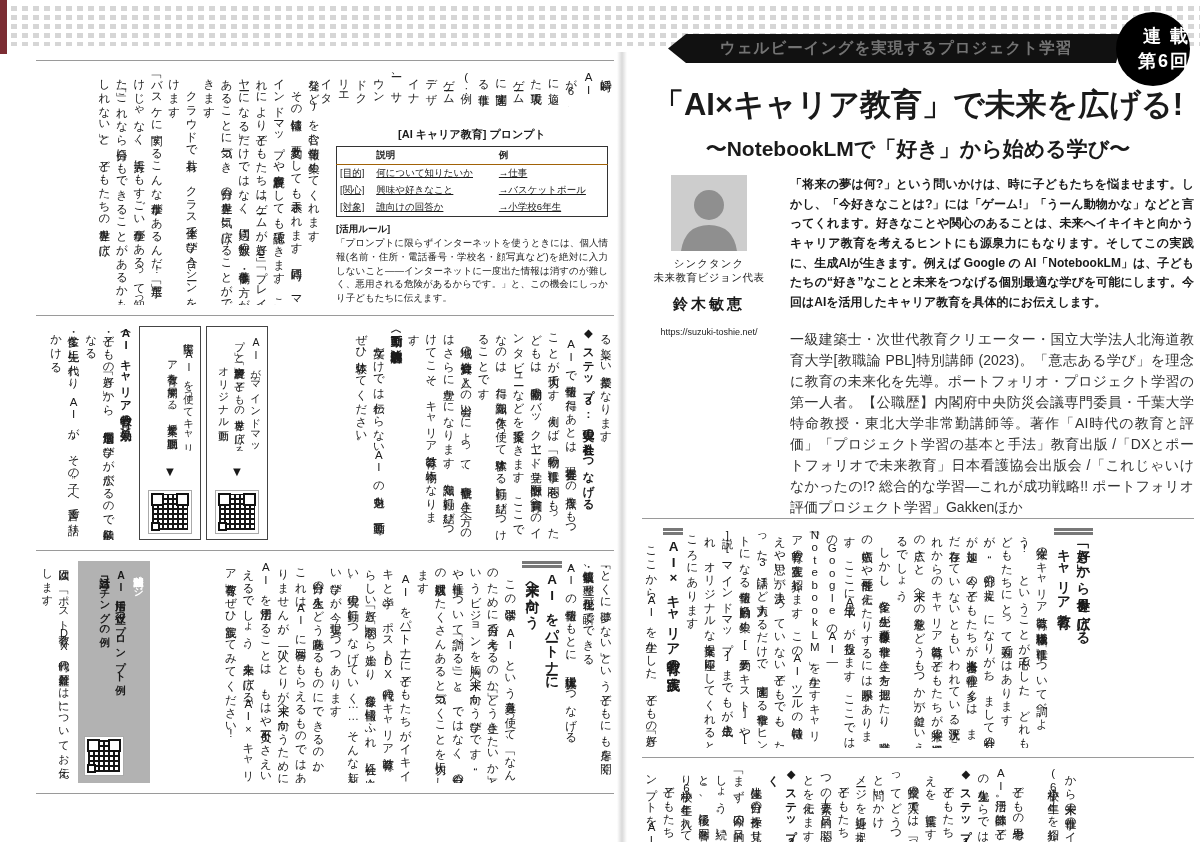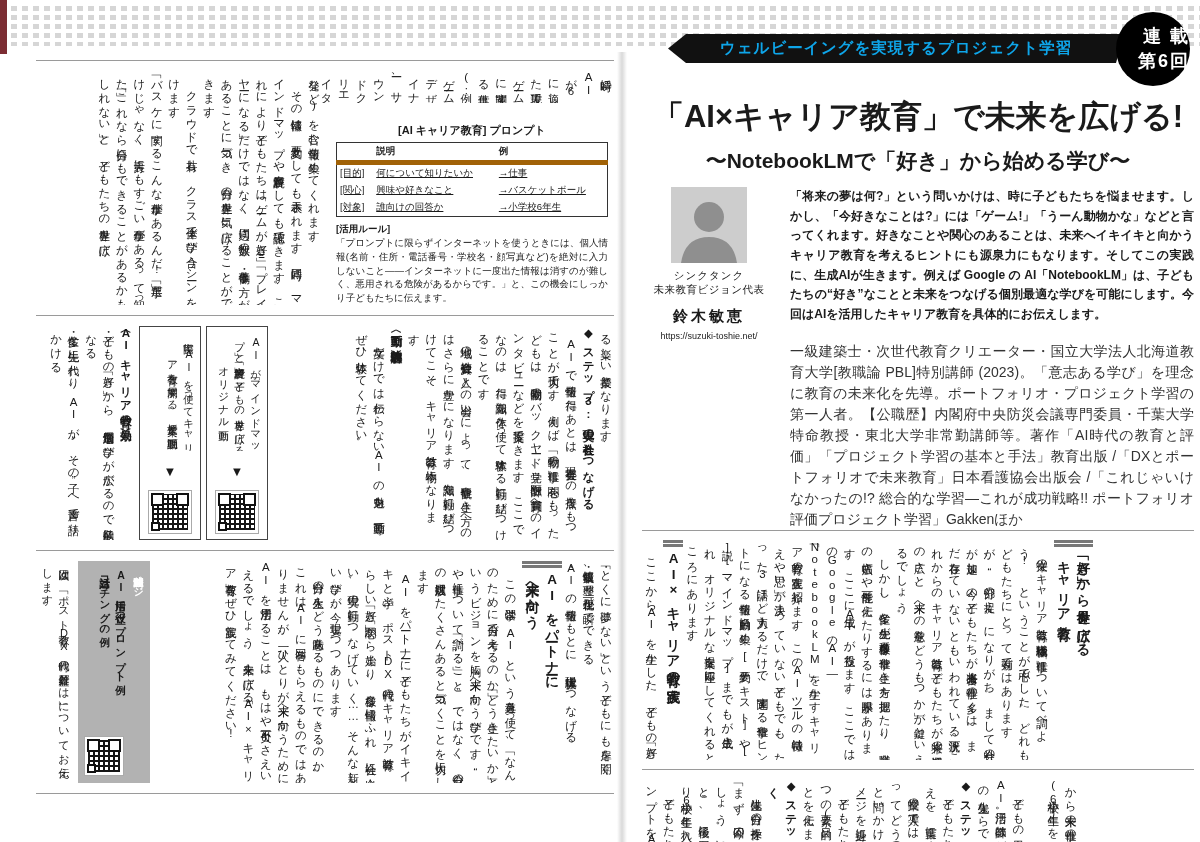--- a/index.html
+++ b/index.html
@@ -40,21 +40,21 @@
   .qr .qr-dot{bottom:-1px;left:-1px;}
 
   
   #page-left{position:absolute;left:36px;top:60px;width:578px;}
   .sec-top{display:flex;flex-direction:row-reverse;height:254px;padding:10px 0;}
   .top-right{width:292px;display:flex;flex-direction:column;}
   .v-start{height:82px;}
   .island{margin-top:20px;padding:0 6px 0 14px;}
   .island-title{font-weight:bold;font-size:11px;text-align:center;margin-bottom:4px;}
   .prompt-table{width:100%;border-collapse:collapse;font-size:9.5px;border:1px solid #333;}
-  .prompt-table th{font-weight:bold;border-bottom:5px solid #a16207;padding:2px 3px;text-align:left;}
+  .prompt-table th{font-weight:bold;border-bottom:1px solid #a16207;padding:2px 3px;text-align:left;}
   .prompt-table td{padding:2px 3px;text-align:left;text-decoration:underline;}
   .rule-label{font-weight:bold;font-size:9.5px;margin-top:6px;}
   .rule-text{font-size:9.5px;line-height:1.45;text-align:justify;}
   .top-cont{flex:1;height:100%;}
 
   .sec-mid{display:flex;flex-direction:row-reverse;height:234px;padding:10px 0;gap:5px;}
   .mid-main{flex:1;height:100%;}
   .media-box{border:1.5px solid #444;width:62px;padding:6px 4px;display:flex;flex-direction:column;
              align-items:center;justify-content:space-between;}
   .media-box .vtext{font-size:10.5px;height:118px;width:100%;text-align:center;}
@@ -69,35 +69,35 @@
                  font-size:10px;line-height:1.4;}
   .related-text{writing-mode:vertical-rl;text-orientation:upright;font-weight:bold;font-size:10.5px;
                 line-height:1.5;height:150px;}
   .related-box .qr{position:absolute;left:7px;bottom:8px;width:38px;height:38px;}
   .next-col{width:36px;height:100%;font-size:11px;}
   .pageno-left{font-size:13px;margin:14px 0 0 2px;}
 
   
   #page-right{position:absolute;left:642px;top:10px;width:552px;}
   .banner-row{position:relative;height:62px;}
-  .banner{position:absolute;left:26px;top:24px;width:456px;height:29px;background:#111;color:#0ea5e9;
+  .banner{position:absolute;left:26px;top:24px;width:456px;height:29px;background:#111;color:#737373;
     display:flex;align-items:center;justify-content:center;font-weight:bold;font-size:15.5px;
     letter-spacing:1px;clip-path:polygon(0 50%,18px 0,100% 0,calc(100% - 8px) 100%,18px 100%);}
   .series-circle{position:absolute;right:4px;top:2px;width:74px;height:74px;border-radius:50%;
     background:#000000;color:#fff;display:flex;flex-direction:column;align-items:flex-end;
     justify-content:center;font-weight:bold;font-size:18px;line-height:1.4;letter-spacing:2px;z-index:2;}
-  .title{font-size:31px;font-weight:bold;text-align:center;margin-top:24px;}
+  .title{font-size:31px;font-weight:bold;text-align:center;margin-top:12px;}
   .subtitle{font-size:21px;font-weight:bold;text-align:center;margin-top:9px;}
   .author-row{display:flex;gap:14px;margin-top:12px;}
   .author-col{width:134px;text-align:center;flex:none;}
   .photo{width:76px;height:76px;margin:0 auto;background:#cfcfcf;overflow:hidden;}
   .author-org{font-size:10.5px;margin-top:6px;letter-spacing:1px;}
   .author-role{font-size:10.5px;letter-spacing:0.5px;}
   .author-name{font-size:15px;font-weight:bold;margin-top:10px;letter-spacing:3px;}
-  .author-url{font-size:9px;margin-top:5px;color:#222;}
+  .author-url{font-size:9px;margin-top:13px;color:#222;}
   .lead-col{flex:1;}
   .lead{font-size:12px;font-weight:bold;line-height:1.64;text-align:justify;}
   .credentials{font-size:14px;color:#333;line-height:1.5;margin-top:16px;text-align:justify;}
   .rp-section{padding:9px 0;}
   .secA{height:220px;}
   .secB{height:220px;}
 </style>
 </head>
 <body>
 

